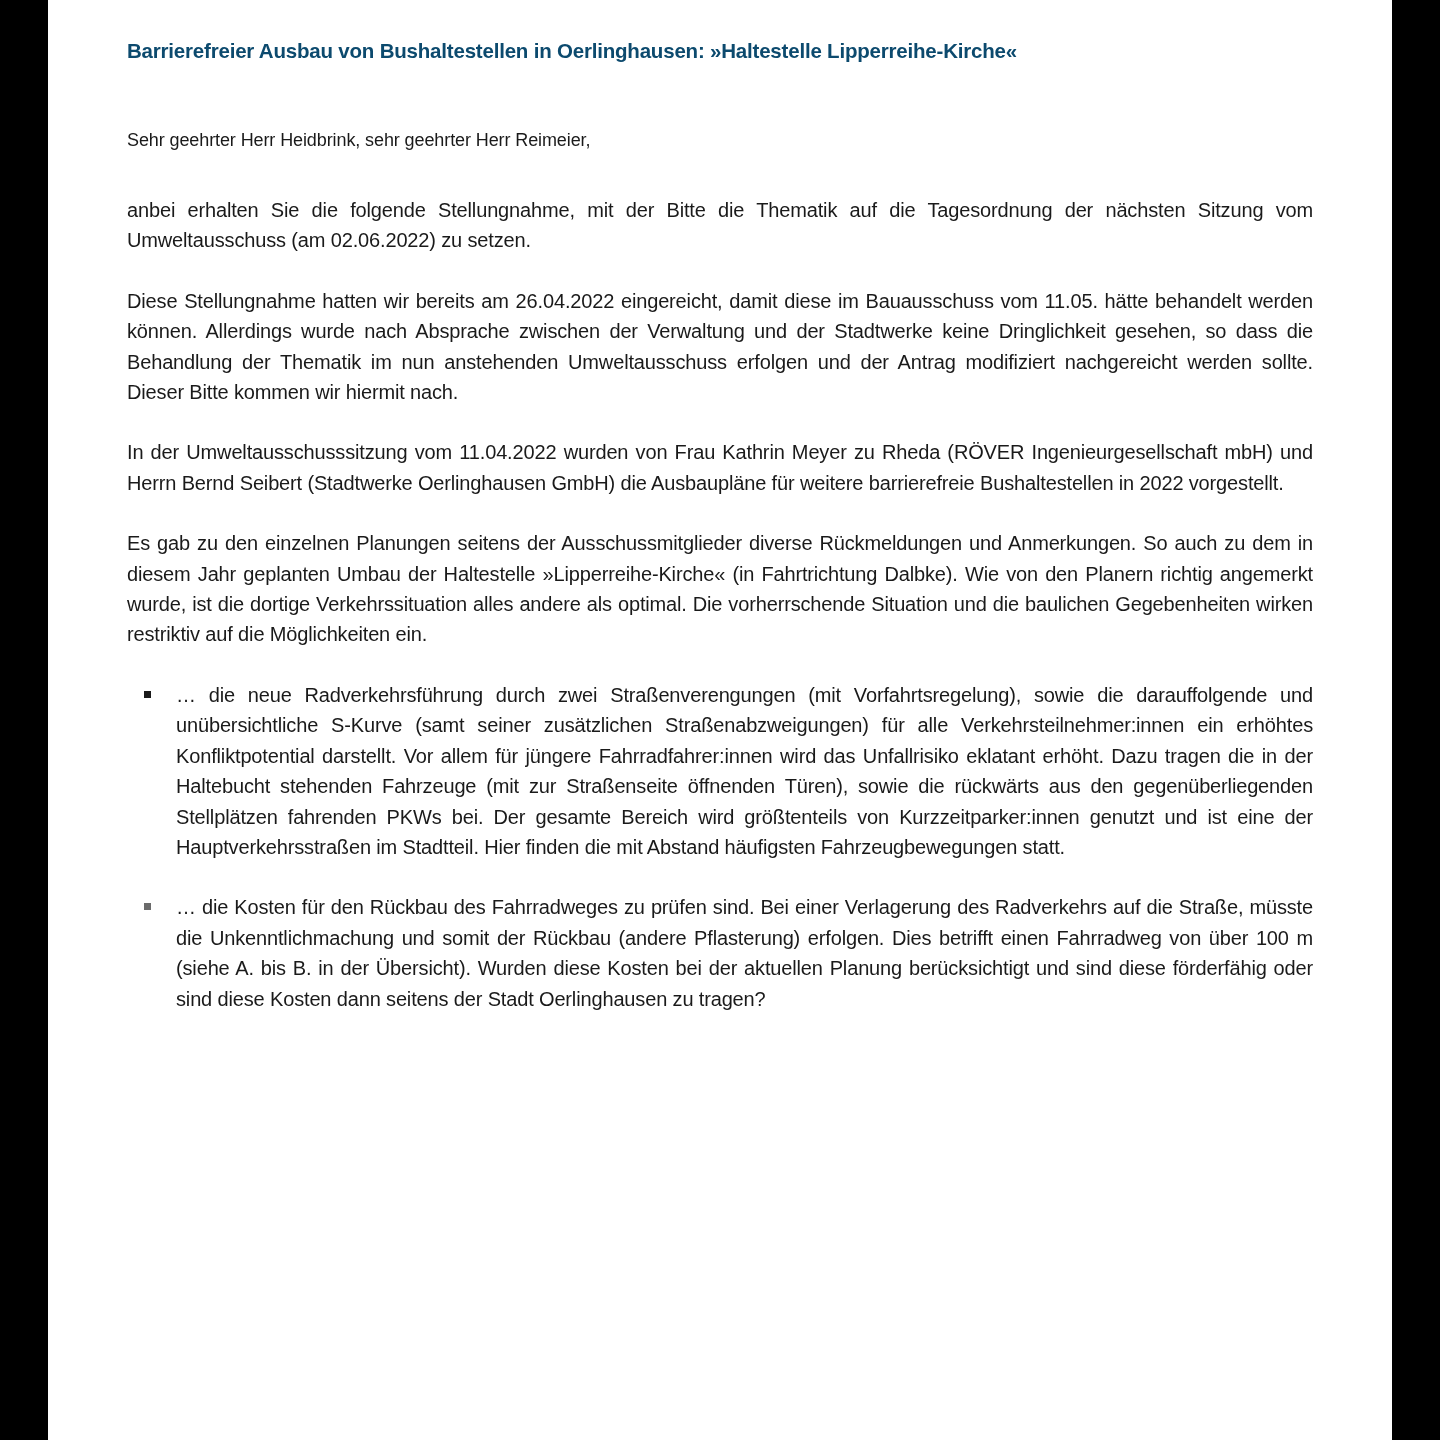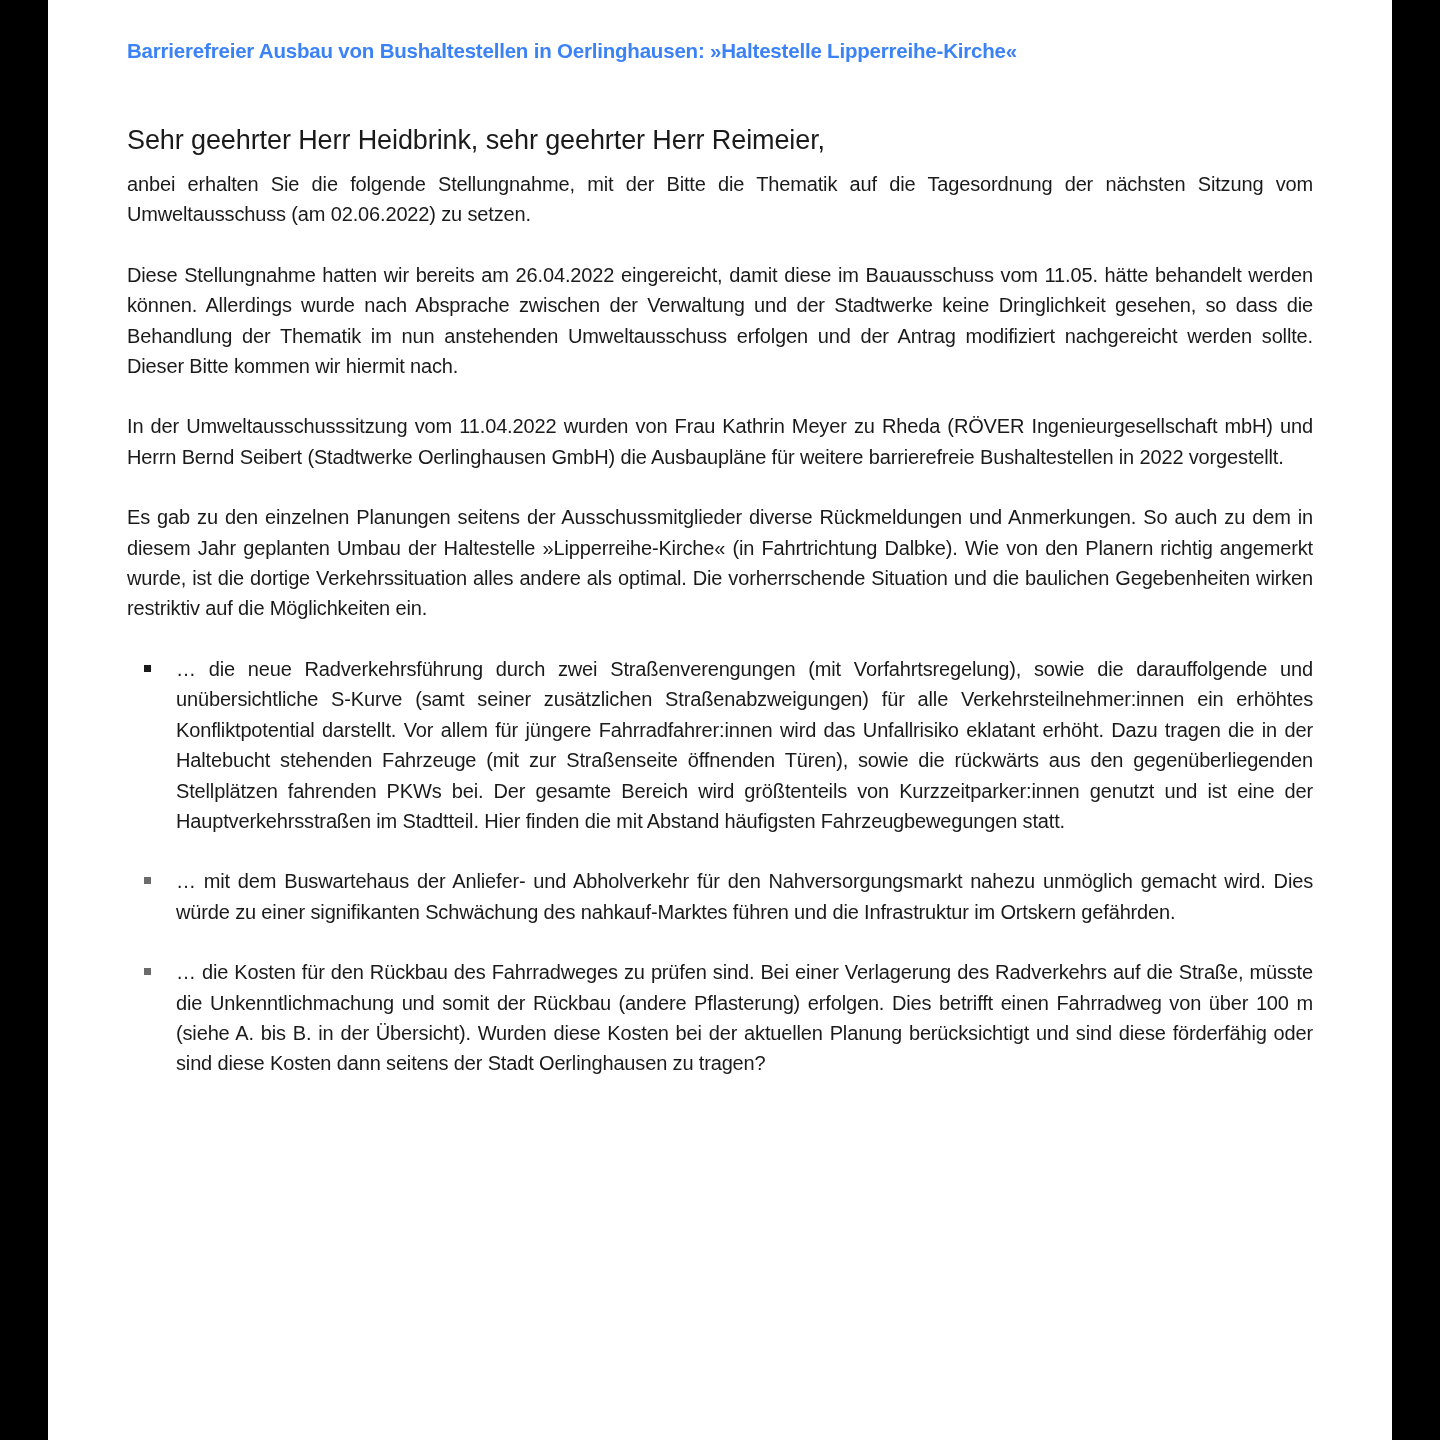--- a/index.html
+++ b/index.html
@@ -28,37 +28,37 @@
       top: 36px;
       width: 1186px;
       color: #1a1a1a;
     }
     .title {
       font-size: 20.5px;
       font-weight: bold;
       line-height: 30px;
       margin: 0;
       letter-spacing: -0.2px;
-      color: #3b82f6;
+      color: #0c4a6e;
     }
     .salutation {
-      font-size: 27px;
+      font-size: 18px;
       line-height: 30px;
       margin: 59px 0 0 0;
       letter-spacing: -0.1px;
     }
     .para {
       font-size: 20px;
       line-height: 30.4px;
       margin: 30px 0 0 0;
       text-align: justify;
       letter-spacing: -0.15px;
     }
     .para.first {
-      margin-top: 14px;
+      margin-top: 40px;
     }
     .bullets {
       list-style: none;
       margin: 30px 0 0 0;
       padding: 0;
     }
     .bullet-item {
       position: relative;
       padding-left: 49px;
       font-size: 20px;
@@ -94,21 +94,20 @@
     <p class="para">In der Umweltausschusssitzung vom 11.04.2022 wurden von Frau Kathrin Meyer zu Rheda (RÖVER Ingenieur­gesellschaft mbH) und Herrn Bernd Seibert (Stadtwerke Oerlinghausen GmbH) die Ausbaupläne für weitere barriere­freie Bushaltestellen in 2022 vorgestellt.</p>
     <p class="para">Es gab zu den einzelnen Planungen seitens der Ausschussmitglieder diverse Rückmeldungen und Anmerkungen. So auch zu dem in diesem Jahr geplanten Umbau der Haltestelle »Lipperreihe-Kirche« (in Fahrtrichtung Dalbke). Wie von den Planern richtig angemerkt wurde, ist die dortige Verkehrssituation alles andere als optimal. Die vorherrschende Situation und die baulichen Gegebenheiten wirken restriktiv auf die Möglichkeiten ein.</p>
 
     <ul class="bullets">
       <li class="bullet-item">
         <span class="bullet-marker"></span>
         <span>… die neue Radverkehrsführung durch zwei Straßenverengungen (mit Vorfahrtsregelung), sowie die darauf­folgende und unübersichtliche S-Kurve (samt seiner zusätzlichen Straßenabzweigungen) für alle Verkehrsteil­nehmer:innen ein erhöhtes Konfliktpotential darstellt. Vor allem für jüngere Fahrradfahrer:innen wird das Unfallrisiko eklatant erhöht. Dazu tragen die in der Haltebucht stehenden Fahrzeuge (mit zur Straßenseite öffnenden Türen), sowie die rückwärts aus den gegenüberliegenden Stellplätzen fahrenden PKWs bei. Der gesamte Bereich wird größtenteils von Kurzzeitparker:innen genutzt und ist eine der Hauptverkehrsstraßen im Stadtteil. Hier finden die mit Abstand häufigsten Fahrzeugbewegungen statt.</span>
       </li>
       <li class="bullet-item">
         <span class="bullet-marker light"></span>
-        <span>… mit dem Buswartehaus der Anliefer- und Abholverkehr für den Nahversorgungsmarkt nahezu unmöglich gemacht wird. Dies würde zu einer signifikanten Schwächung des nahkauf-Marktes führen und die Infrastruktur im Ortskern gefährden.</span>
       </li>
       <li class="bullet-item">
         <span class="bullet-marker light"></span>
         <span>… die Kosten für den Rückbau des Fahrradweges zu prüfen sind. Bei einer Verlagerung des Radverkehrs auf die Straße, müsste die Unkenntlichmachung und somit der Rückbau (andere Pflasterung) erfolgen. Dies betrifft einen Fahrradweg von über 100 m (siehe A. bis B. in der Übersicht). Wurden diese Kosten bei der aktuellen Planung berücksichtigt und sind diese förderfähig oder sind diese Kosten dann seitens der Stadt Oerlinghausen zu tragen?</span>
       </li>
     </ul>
   </div>
 </div>
 
 </body></html>

